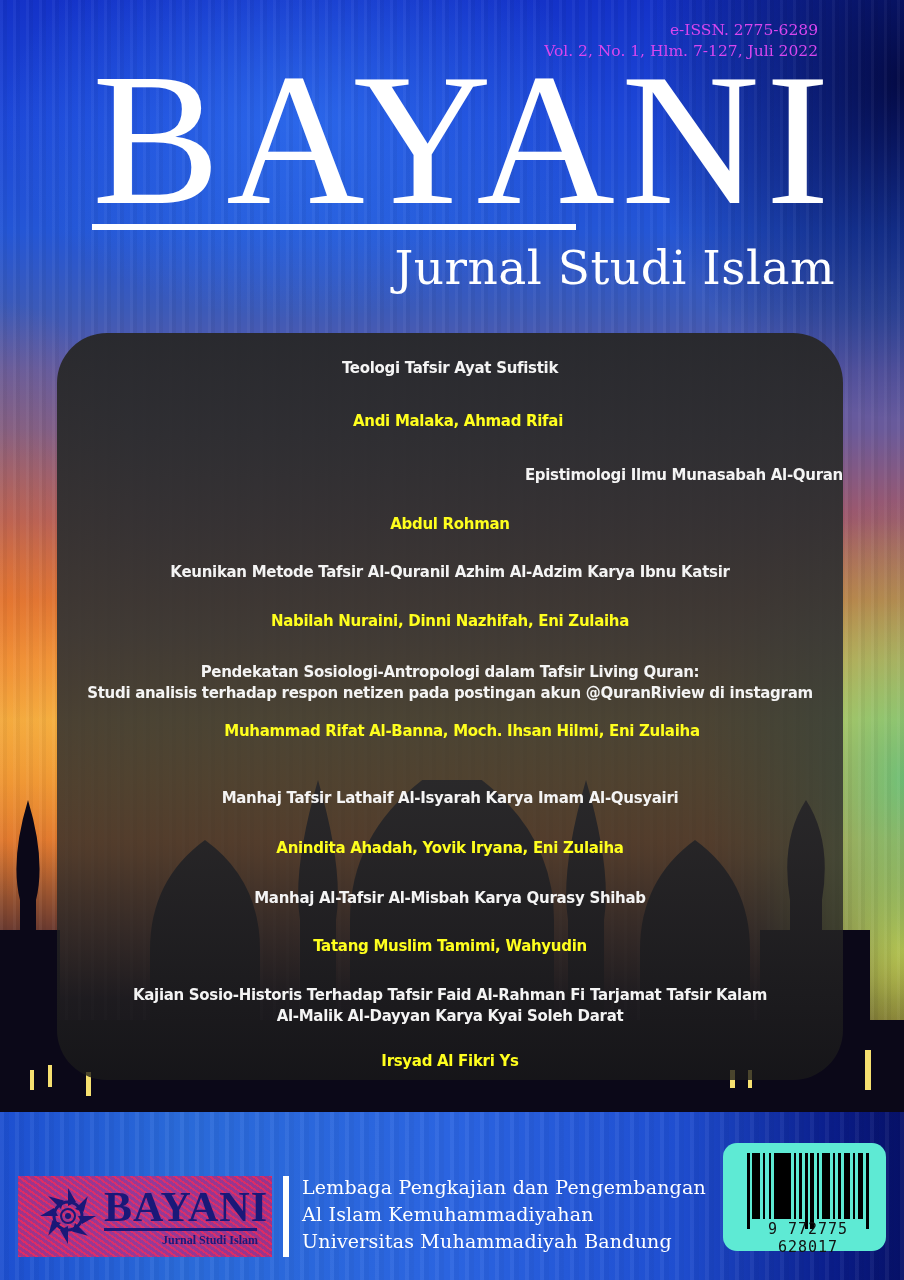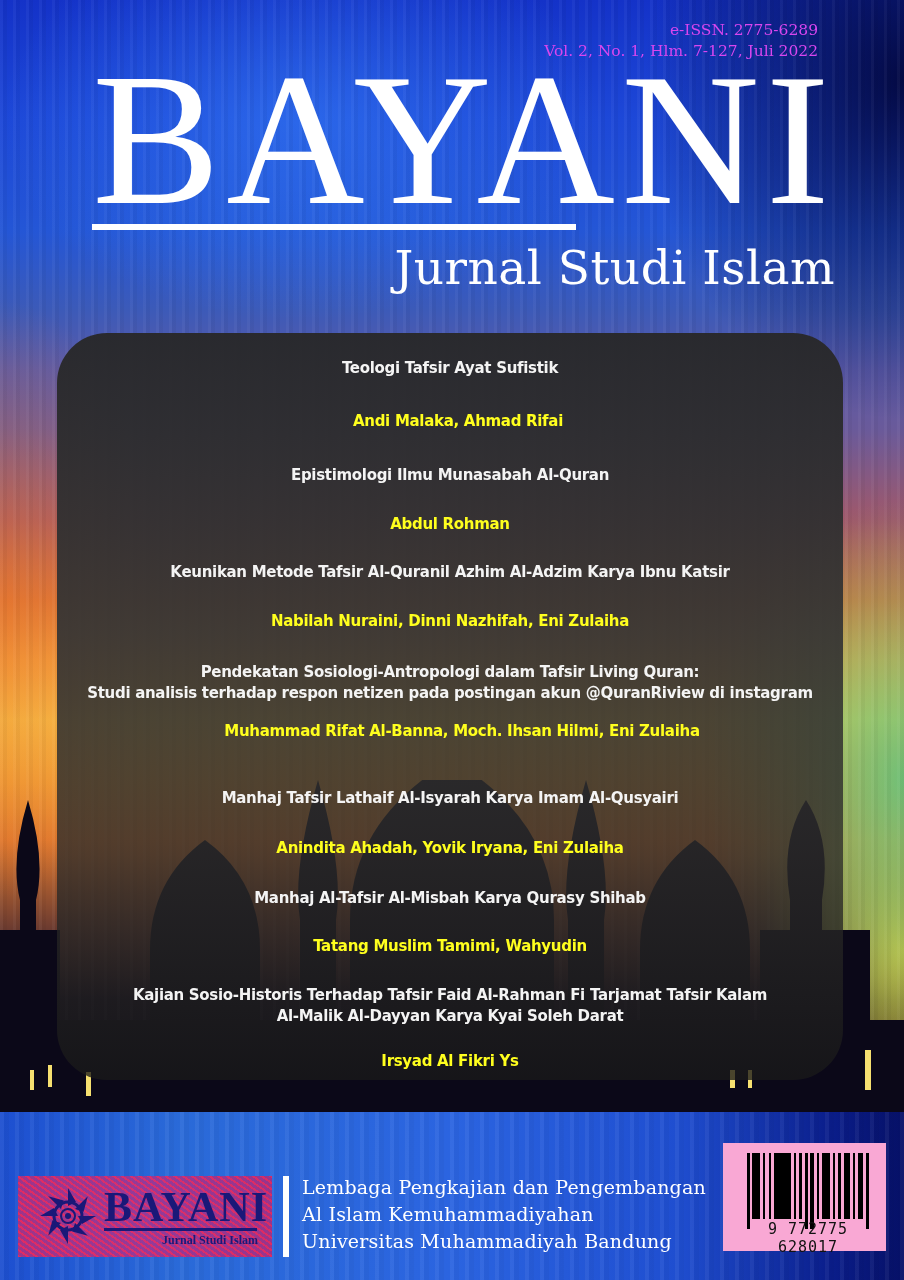--- a/index.html
+++ b/index.html
@@ -91,21 +91,21 @@
     font-weight: bold; font-size: 12px; line-height: 14px;
   }
 
   .divider { position: absolute; left: 283px; top: 1176px; width: 6px; height: 81px; background: #ffffff; }
   .publisher {
     position: absolute; left: 302px; top: 1174px; color: #ffffff;
     font-family: "DejaVu Serif", serif; font-size: 19px; line-height: 27px; letter-spacing: 0.2px;
   }
 
   .barcode-box {
-    position: absolute; left: 723px; top: 1143px; width: 163px; height: 108px; background: #f9a8d4;
+    position: absolute; left: 723px; top: 1143px; width: 163px; height: 108px; background: #5eead4; border-radius: 14px;
   }
   .barcode-bars { position: absolute; left: 24px; top: 10px; width: 124px; height: 76px; }
   .barcode-num {
     position: absolute; left: 10px; top: 77px; width: 150px; text-align: center;
     font-family: "DejaVu Sans Mono", monospace; font-size: 15px; color: #111; letter-spacing: 1px;
   }
 </style>
 </head>
 <body>
 
@@ -155,21 +155,21 @@
 
 <div class="panel"></div>
 <div class="articles">
   <div class="article" style="top:25px;">
     <div class="a-title">Teologi Tafsir Ayat Sufistik</div>
   </div>
   <div class="article" style="top:78px;padding-left:8px;">
     <div class="a-author">Andi Malaka, Ahmad Rifai</div>
   </div>
 
-  <div class="article" style="top:132px;">
+  <div class="article" style="top:132px;text-align:right;">
     <div class="a-title">Epistimologi Ilmu Munasabah Al-Quran</div>
   </div>
   <div class="article" style="top:181px;">
     <div class="a-author">Abdul Rohman</div>
   </div>
 
   <div class="article" style="top:229px;">
     <div class="a-title">Keunikan Metode Tafsir Al-Quranil Azhim Al-Adzim Karya Ibnu Katsir</div>
   </div>
   <div class="article" style="top:278px;">

